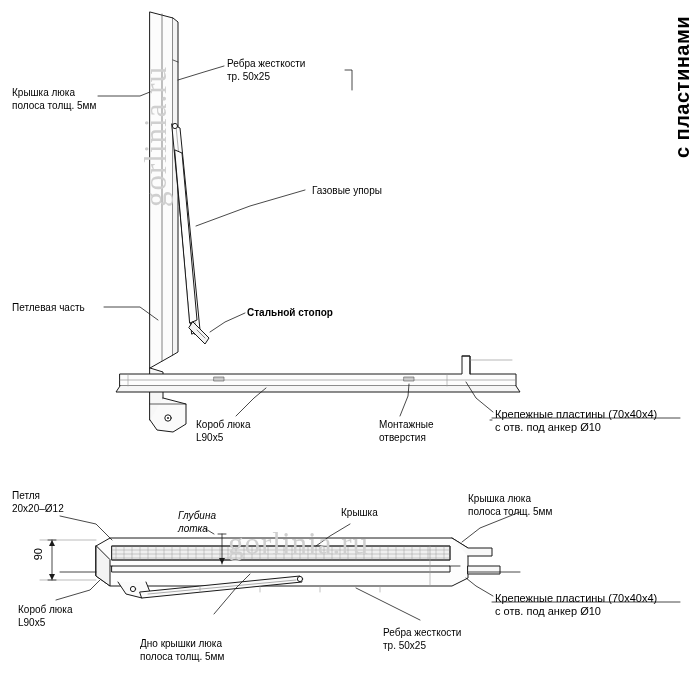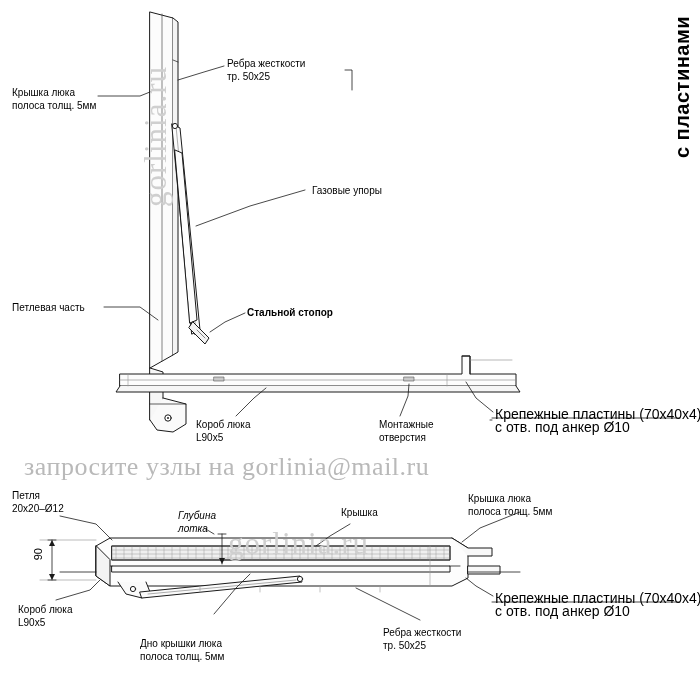--- a/index.html
+++ b/index.html
@@ -16,21 +16,21 @@
     color: #000000;
     overflow: hidden;
   }
   .lbl {
     position: absolute;
     font-size: 10px;
     line-height: 13px;
     color: #000;
     white-space: pre;
   }
-  .lbl.small { font-size: 14px; }
+  .lbl.small { font-size: 11px; }
   .side-title {
     position: absolute;
     font-size: 20px;
     font-weight: bold;
     letter-spacing: 0.5px;
     writing-mode: vertical-rl;
     transform: rotate(180deg);
     color: #000;
     white-space: nowrap;
   }
@@ -169,21 +169,20 @@
       <path d="M520,512 L480,528 L462,542" stroke-width="0.8"></path>
       <path d="M56,600 L90,590 L100,580" stroke-width="0.8"></path>
       <path d="M214,614 L236,588 L250,574" stroke-width="0.8"></path>
       <path d="M420,620 L380,600 L356,588" stroke-width="0.8"></path>
       <path d="M493,596 L476,586 L466,578" stroke-width="0.8"></path>
       <path d="M492,602 L680,602" stroke-width="0.8"></path>
     </g>
   </svg>
 
   <div class="wm wm-vert" style="left:138px; top:66px;">gorlinia.ru</div>
-  <div class="wm wm-band" style="left:24px; top:452px;">запросите узлы на gorlinia@mail.ru</div>
   <div class="wm wm-horiz" style="left:228px; top:526px;">gorlinia.ru</div>
 
   <div class="side-title" style="right:6px; top:16px;">с пластинами</div>
 
   <div class="lbl" style="left:12px; top:86px;">Крышка люка
 полоса толщ. 5мм</div>
   <div class="lbl" style="left:227px; top:57px;">Ребра жесткости
 тр. 50х25</div>
   <div class="lbl" style="left:312px; top:184px;">Газовые упоры</div>
   <div class="lbl" style="left:12px; top:301px;">Петлевая часть</div>

